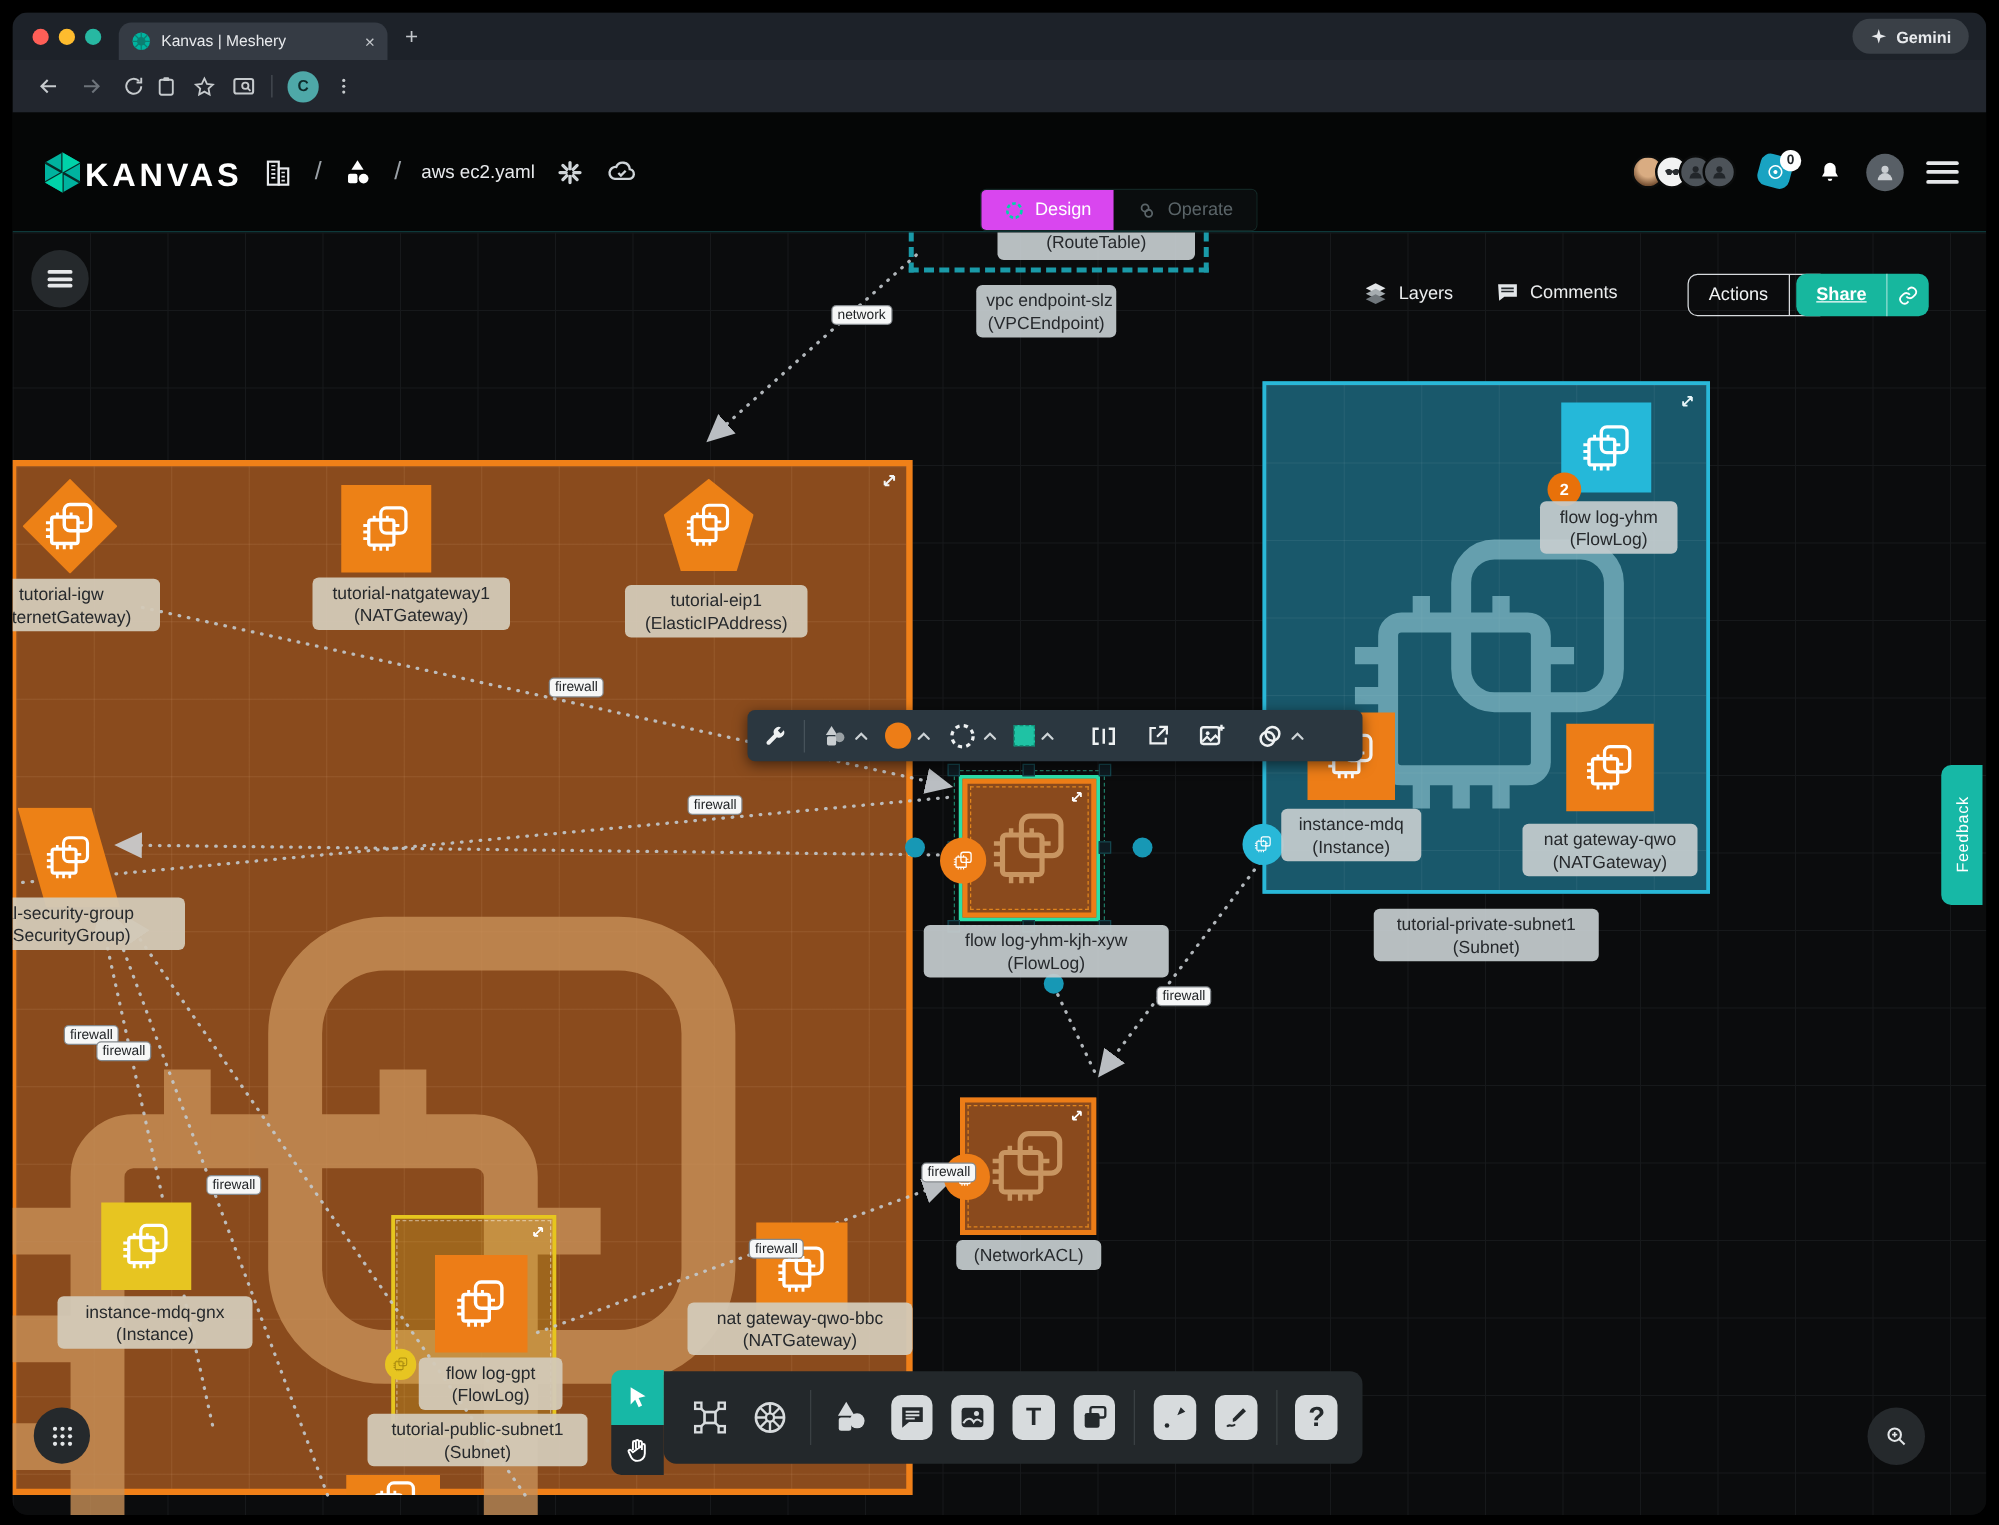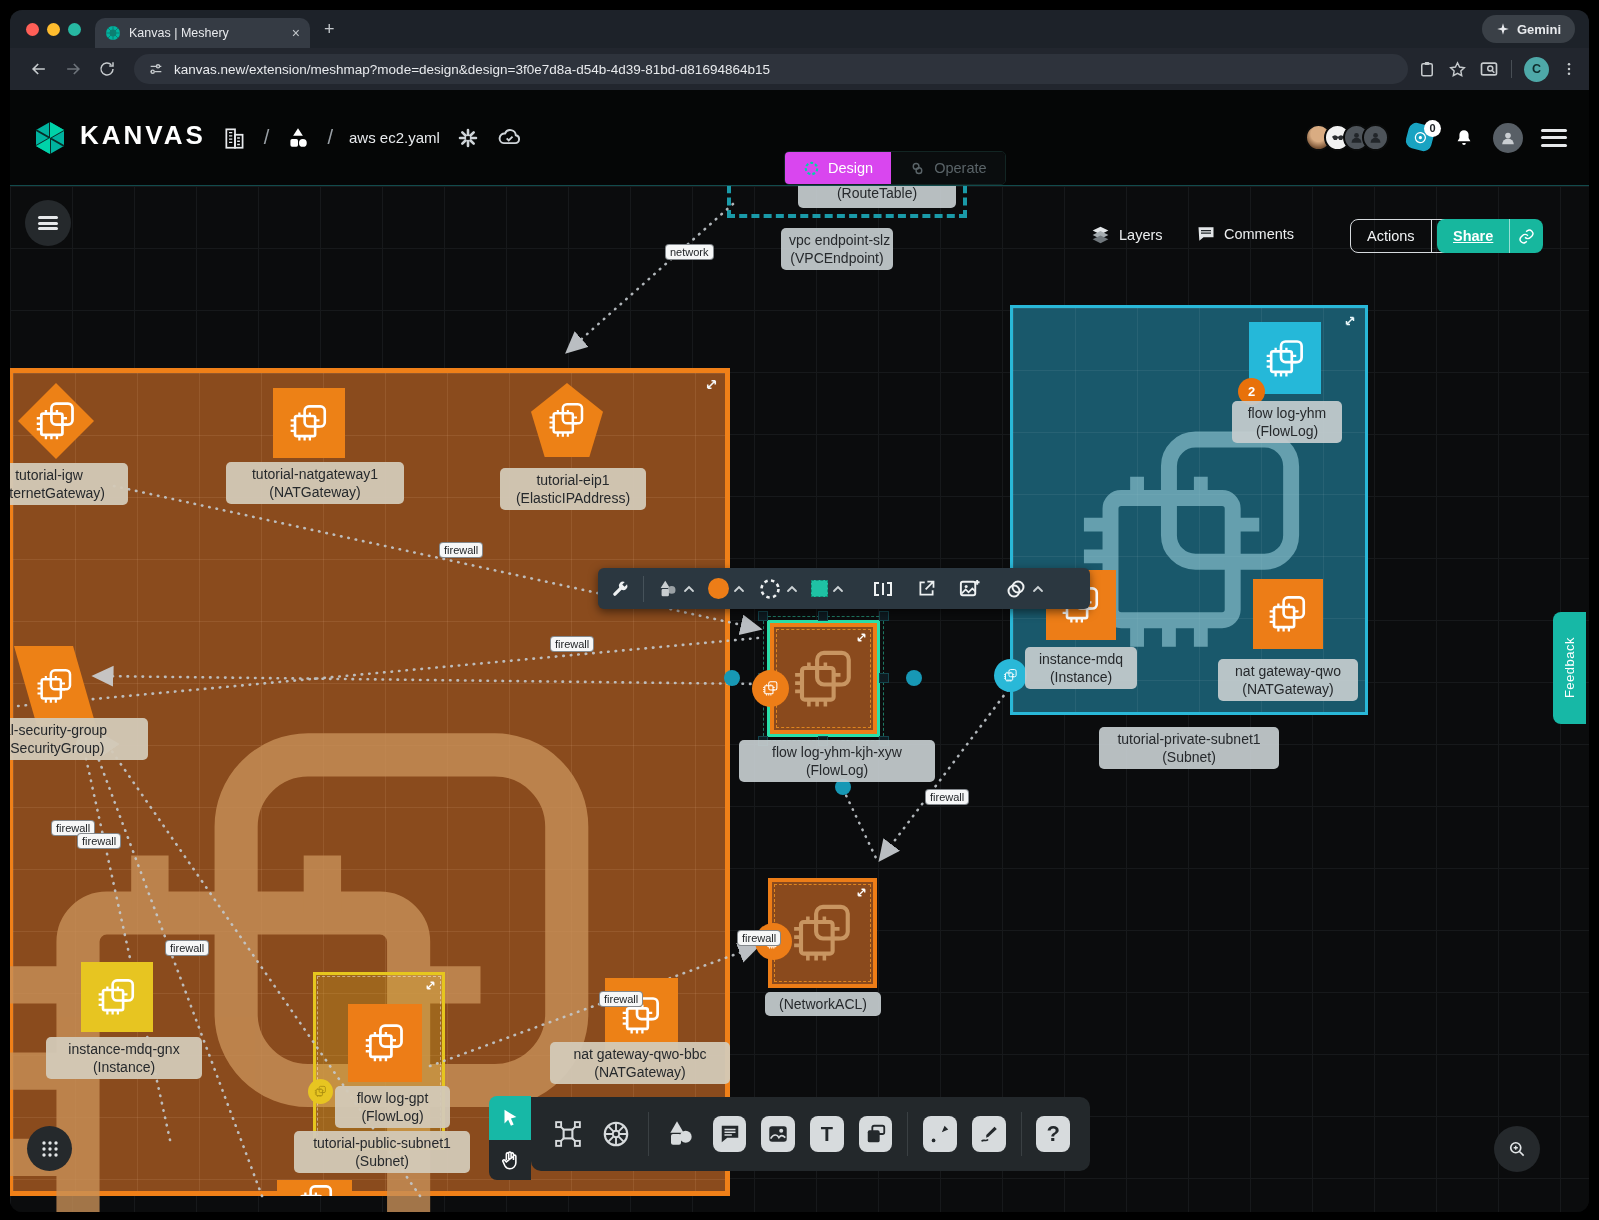--- a/index.html
+++ b/index.html
@@ -21,21 +21,21 @@
   .nav-ic.dim { color:#6d737a; }
   .urlpill { flex:1; height:30px; background:#2e333c; border-radius:15px; margin:0 10px; display:flex; align-items:center; padding:0 14px; gap:10px; }
   .url { color:#e8eaed; font-size:13.5px; white-space:nowrap; }
   .bar-right { display:flex; align-items:center; gap:12px; color:#c6cacd; }
   .avatar-c { width:25px; height:25px; border-radius:50%; background:#4ea8a8; color:#0e2b2b; font-size:12.5px; font-weight:700; display:flex; align-items:center; justify-content:center; }
   .vsep { width:1px; height:18px; background:#484e55; }
 
   
   .appheader { position:absolute; left:0; top:80px; width:100%; height:96px; background:#050606; border-bottom:1px solid #124b4c; display:flex; align-items:center; justify-content:space-between; padding:0 22px; }
   .hleft { display:flex; align-items:center; gap:16px; }
-  .logo { display:flex; align-items:flex-start; gap:12px; }
+  .logo { display:flex; align-items:flex-end; }
   .logo-text { color:#fff; font-size:26px; font-weight:800; letter-spacing:3px; }
   .crumb-sep { color:#9aa0a6; font-size:20px; font-weight:300; }
   .file-name { color:#e8eaed; font-size:15px; }
   .hright { display:flex; align-items:center; gap:18px; }
   .avstack { display:flex; }
   .av { width:27px; height:27px; border-radius:50%; border:2px solid #0a0b0b; margin-left:-8px; background:#4d5359; color:#c9cdd1; display:flex; align-items:center; justify-content:center; overflow:hidden; }
   .av:first-child { margin-left:0; }
   .av.photo { background:radial-gradient(circle at 50% 35%, #d9ac82 0 40%, #7a5436 75%, #4c3622 100%); }
   .av.white { background:#f2f2f2; }
   .nbadge { position:relative; width:28px; height:28px; }
@@ -178,28 +178,20 @@
       <svg class="ic" width="20" height="20" viewBox="0 0 24 24">
           <path d="M5 12h13M13 6l6 6-6 6" fill="none" stroke="currentColor" stroke-width="2"></path>
         </svg>
     </div>
     <div class="nav-ic">
       <svg class="ic" width="18" height="18" viewBox="0 0 24 24">
           <path d="M20 12a8 8 0 1 1-2.3-5.6" fill="none" stroke="currentColor" stroke-width="2"></path>
           <path d="M20 3v5h-5" fill="none" stroke="currentColor" stroke-width="2"></path>
         </svg>
     </div>
-    <div class="urlpill">
-      <svg class="ic" width="16" height="16" viewBox="0 0 24 24">
-        <path d="M4 8h10M18 8h2M4 16h2M10 16h10" stroke="#c6cacd" stroke-width="2"></path>
-          <circle cx="15" cy="8" r="2.4" fill="none" stroke="#c6cacd" stroke-width="2"></circle>
-          <circle cx="7" cy="16" r="2.4" fill="none" stroke="#c6cacd" stroke-width="2"></circle>
-      </svg>
-      <span class="url">kanvas.new/extension/meshmap?mode=design&amp;design=3f0e7d8a-d54b-4d39-81bd-d81694864b15</span>
-    </div>
     <div class="bar-right">
       <svg class="ic" width="18" height="18" viewBox="0 0 24 24">
         <rect x="5" y="5" width="14" height="16" rx="2" fill="none" stroke="currentColor" stroke-width="2"></rect>
           <rect x="9" y="2.5" width="6" height="4" rx="1" fill="currentColor"></rect>
       </svg>
       <svg class="ic" width="19" height="19" viewBox="0 0 24 24">
         <path d="M12 3.5l2.6 5.4 6 .8-4.4 4.1 1.1 5.9-5.3-2.9-5.3 2.9 1.1-5.9L3.4 9.7l6-.8z" fill="none" stroke="currentColor" stroke-width="1.8"></path>
       </svg>
       <svg class="ic" width="20" height="20" viewBox="0 0 24 24">
         <rect x="3" y="5" width="18" height="14" rx="2" fill="none" stroke="currentColor" stroke-width="2"></rect>
@@ -369,21 +361,21 @@
     <div class="nlabel tan" style="left:-40px; top:277px; width:158px">
       <span>tutorial-igw</span>
         <span>(InternetGateway)</span>
     </div>
 
     <div class="node fill-orange" style="left:263px; top:202px; width:72px; height:70px">
       <svg class="ic" width="42" height="42" viewBox="0 0 48 48" color="#fff">
           <use href="#i-chip"></use>
         </svg>
     </div>
-    <div class="nlabel tan" style="left:216px; top:276px; width:178px">
+    <div class="nlabel tan" style="left:240px; top:276px; width:158px">
       <span>tutorial-natgateway1</span>
         <span>(NATGateway)</span>
     </div>
 
     <div class="node fill-orange shape-pentagon" style="left:521px; top:197px; width:72px; height:74px">
       <svg class="ic" width="40" height="40" viewBox="0 0 48 48" color="#fff">
           <use href="#i-chip"></use>
         </svg>
     </div>
     <div class="nlabel tan" style="left:490px; top:282px; width:146px">

